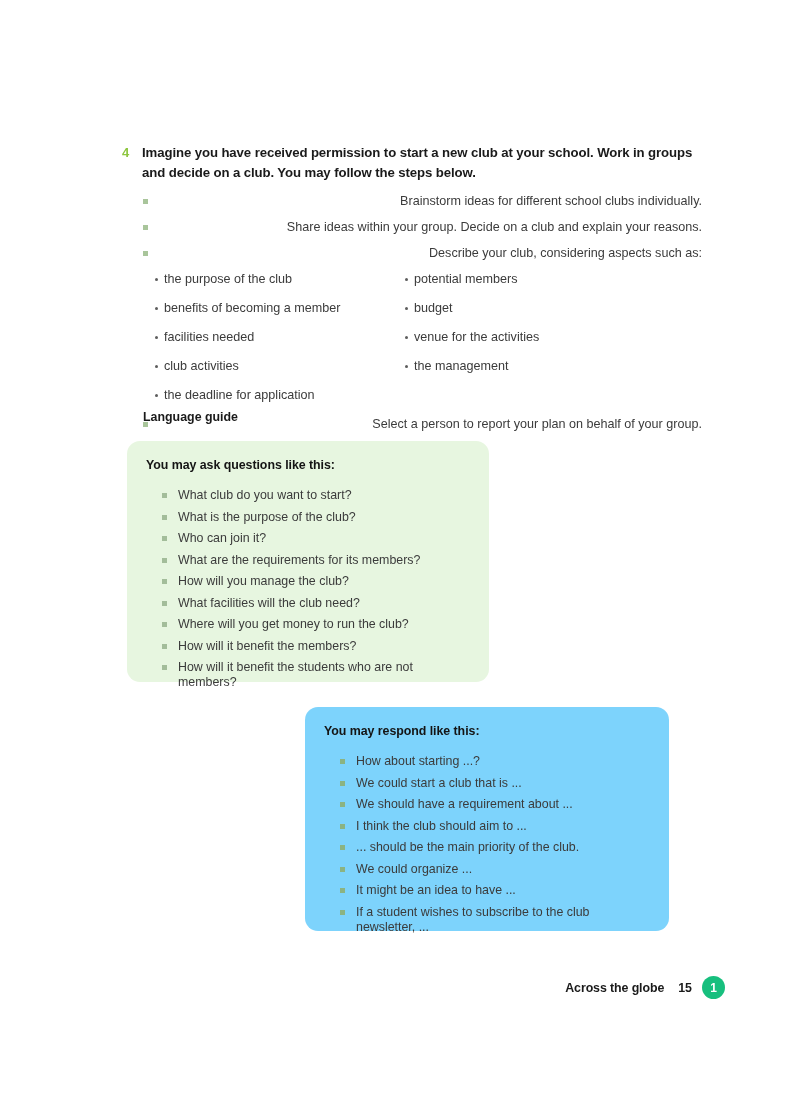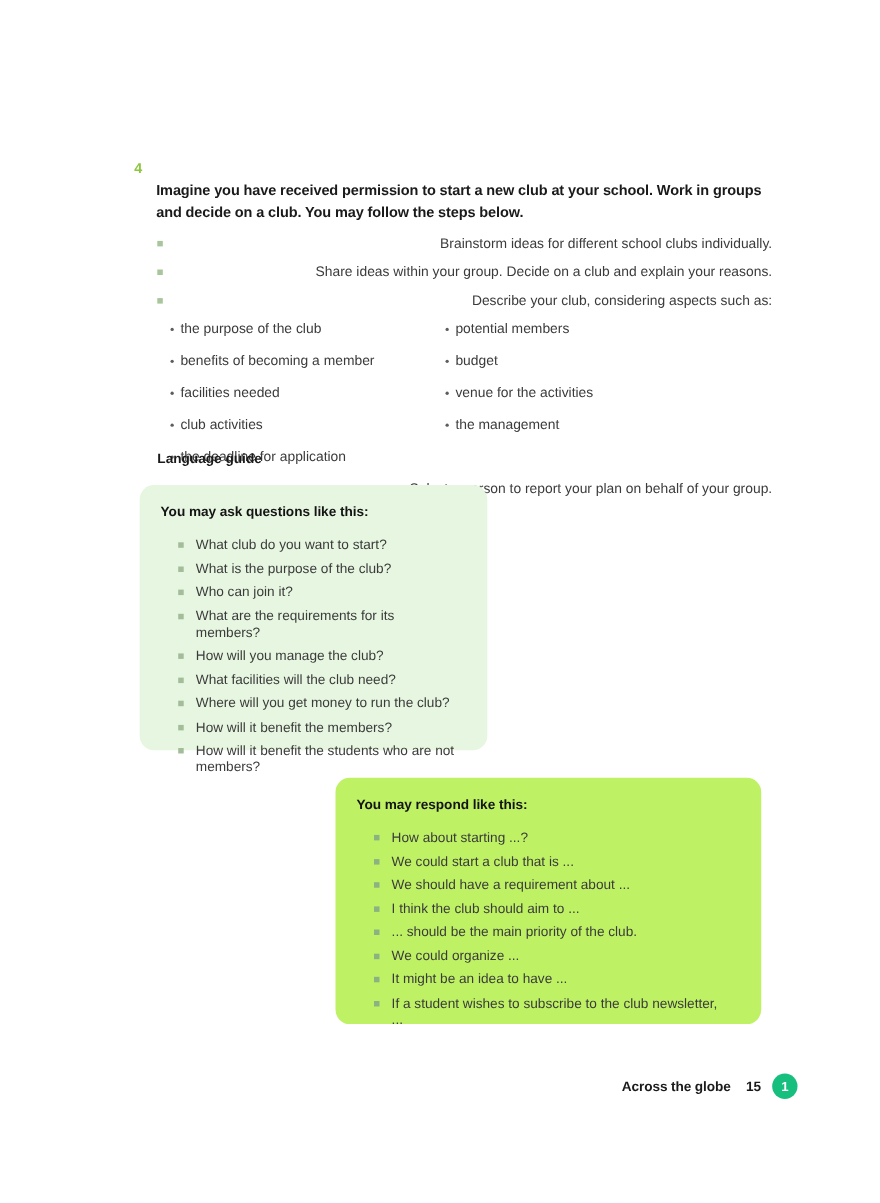--- a/index.html
+++ b/index.html
@@ -41,21 +41,20 @@
     line-height: 19px;
     padding-top: 0px;
   }
   .task-title {
     font-size: 13.2px;
     font-weight: bold;
     color: #1a1a1a;
     line-height: 19.5px;
     letter-spacing: -0.1px;
     width: 552px;
-    margin-top: 20px;
   }
 
   
   .sq-list {
     margin: 0;
     padding: 0;
     list-style: none;
     text-align: right;
   }
   .sq-item {
@@ -127,31 +126,30 @@
   }
 
   
   .gbox {
     position: absolute;
     border-radius: 13px;
   }
   .gbox-1 {
     left: 127px;
     top: 441px;
-    width: 316px;
+    width: 362px;
     height: 241px;
     background: #e7f6e0;
   }
   .gbox-2 {
     left: 305px;
     top: 707px;
     width: 364px;
     height: 224px;
-    background: #bef264;
-    padding-left: 23px;
+    background: #7dd3fc;
   }
   .gbox-inner {
     position: absolute;
     left: 19px;
     top: 17px;
     right: 12px;
   }
   .gbox-title {
     font-size: 12.4px;
     font-weight: bold;

